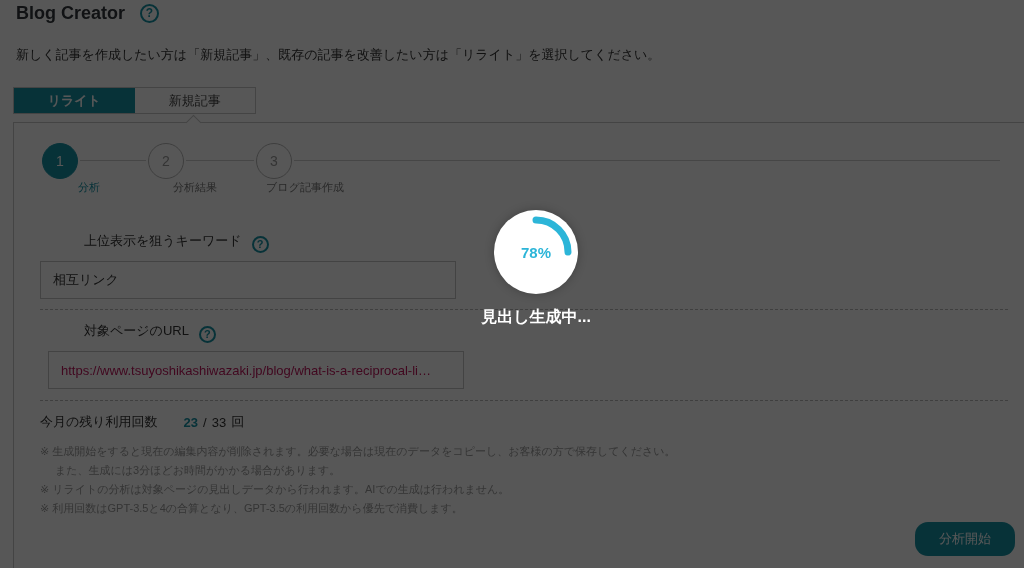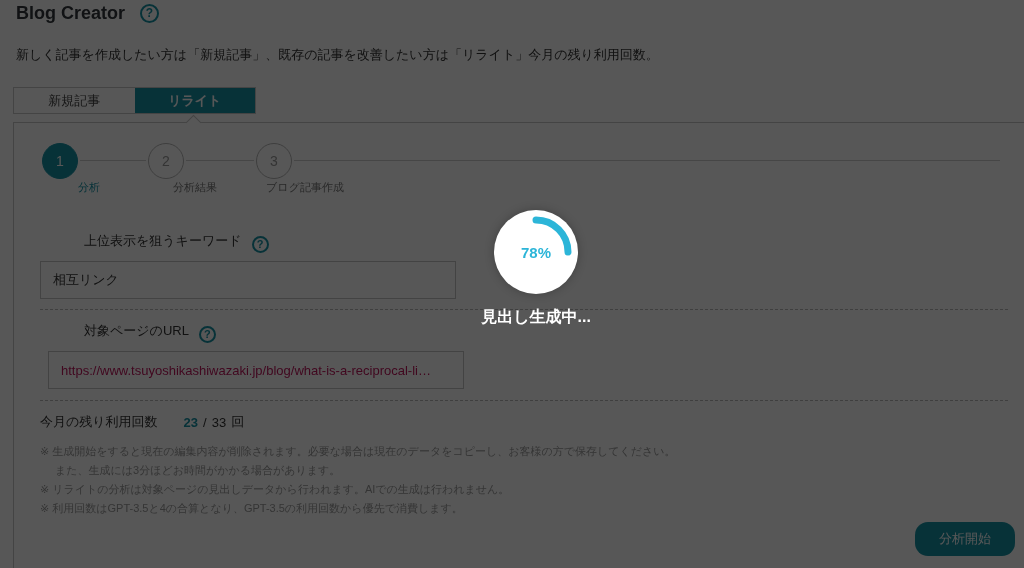--- a/index.html
+++ b/index.html
@@ -58,25 +58,25 @@
   .loader-msg{position:absolute;left:536px;top:307px;transform:translateX(-50%);z-index:20;
               font-size:16px;font-weight:700;color:#fff;white-space:nowrap;}
 </style>
 </head>
 <body>
 
 <div class="page">
 
   <div class="title">Blog Creator</div>
   <span class="help lg">?</span>
-  <div class="desc">新しく記事を作成したい方は「新規記事」、既存の記事を改善したい方は「リライト」今月の残り利用回数。</div>
+  <div class="desc">新しく記事を作成したい方は「新規記事」、既存の記事を改善したい方は「リライト」を選択してください。</div>
 
   <div class="tabbar">
+    <button class="tab active">リライト</button>
     <button class="tab">新規記事</button>
-    <button class="tab active">リライト</button>
   </div>
   <div class="tab-pointer"></div>
 
   <div class="panel"></div>
 
   <div class="step-circle active" style="left:42px;">1</div>
   <div class="step-line" style="left:80px;width:66px;"></div>
   <div class="step-circle" style="left:148px;">2</div>
   <div class="step-line" style="left:186px;width:68px;"></div>
   <div class="step-circle" style="left:256px;">3</div>

